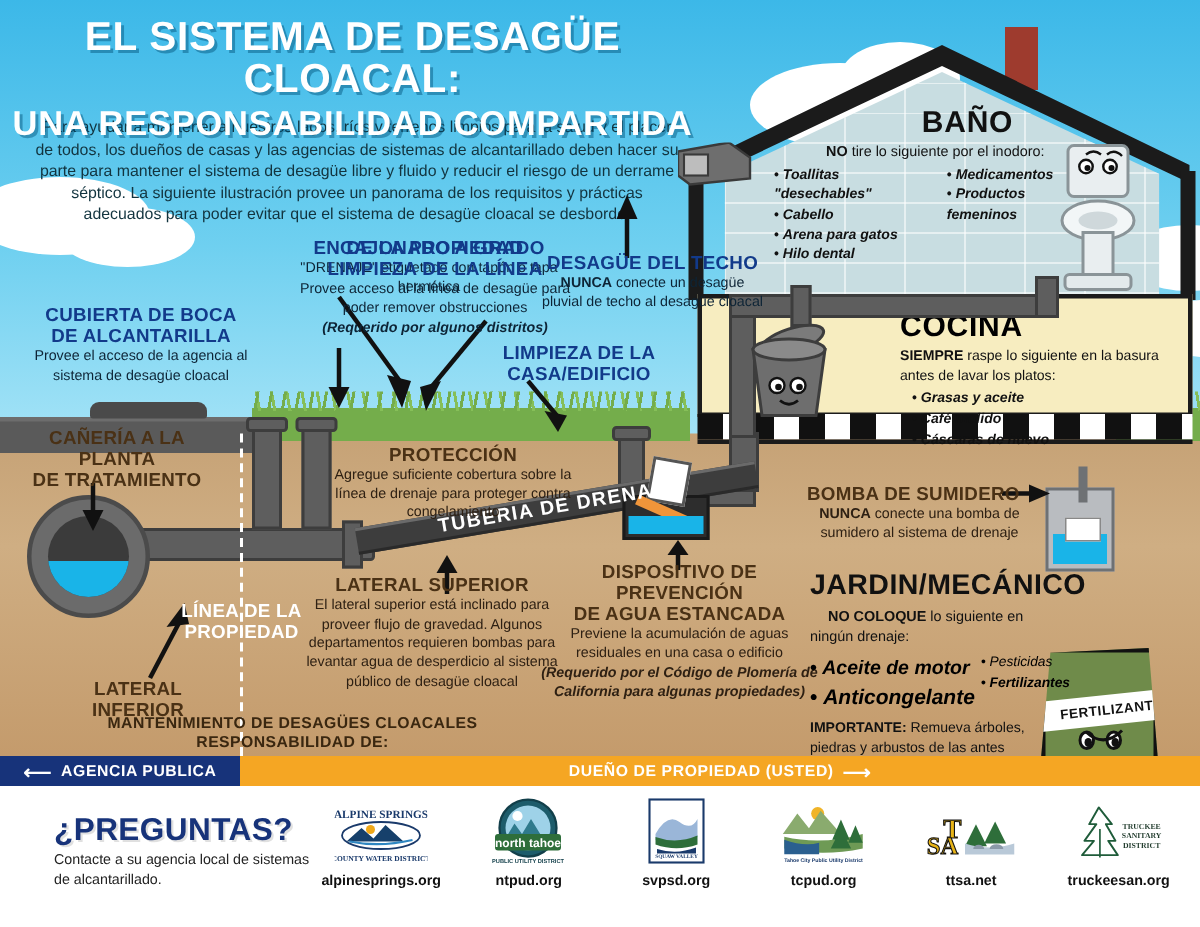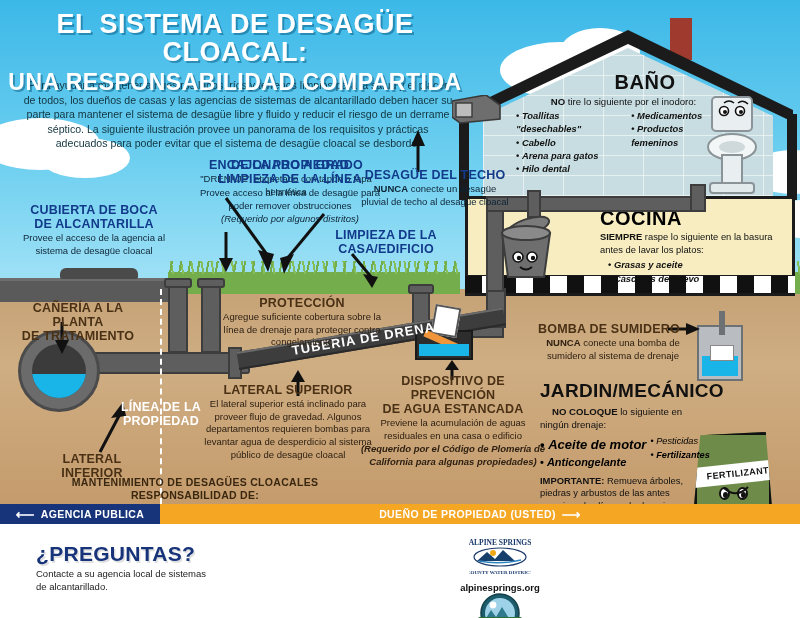--- a/index.html
+++ b/index.html
@@ -88,21 +88,21 @@
   .cocina-title { position:absolute; left:600px; top:207px; font-size:20px; font-weight:bold; color:#000000; z-index:20; letter-spacing:.5px;}
   .cocina-body { position:absolute; left:600px; top:231px; width:178px; font-size:9.4px; color:#111; z-index:20; line-height:1.35;}
   .cocina-body ul { list-style:none; margin-top:2px; margin-left:8px; }
   .cocina-body li { font-style:italic; font-weight:bold; line-height:1.45; }
   .cocina-body li::before { content:"• "; font-style:normal; }
 
   
   .co { position:absolute; z-index:25; text-align:center; }
   .co .h { font-size:12.5px; font-weight:bold; color:#123a8a; line-height:1.12; letter-spacing:.2px; }
   .co .b { font-size:9.5px; color:#0d2436; line-height:1.33; margin-top:1px; }
-  .co .it { font-style:italic; font-weight:normal; }
+  .co .it { font-style:italic; font-weight:bold; }
 
   
   .cd { position:absolute; z-index:25; text-align:center; }
   .cd .h { font-size:12.5px; font-weight:bold; color:#4a3115; line-height:1.12; letter-spacing:.2px; }
   .cd .b { font-size:9.5px; color:#2e2013; line-height:1.33; margin-top:1px;text-align:center; }
   .cd .it { font-style:italic; font-weight:bold; }
 
   
   .arw { position:absolute; z-index:24; }
 
@@ -171,21 +171,21 @@
   .resp-pub { width:160px; background:#17337a; color:#fff; display:flex; align-items:center; justify-content:center;
     font-size:10.5px; font-weight:bold; letter-spacing:.4px; }
   .resp-own { flex:1; background:#f5a623; color:#fff; display:flex; align-items:center; justify-content:center;
     font-size:10.5px; font-weight:bold; letter-spacing:.4px; }
 
   
   .footer { position:absolute; left:0; top:524px; width:800px; height:94px; background:#fff; z-index:30; }
   .q-title { position:absolute; left:36px; top:18px; font-size:21px; font-weight:bold; color:#17337a;
     text-shadow: 1.5px 1.5px 0 rgba(0,0,0,.12); letter-spacing:.3px; }
   .q-body { position:absolute; left:36px; top:44px; width:180px; font-size:9.5px; color:#222; line-height:1.35; }
-  .logos { position:absolute; left:205px; top:8px; width:590px; height:80px; display:flex;flex-direction:column; }
+  .logos { position:absolute; left:205px; top:8px; width:590px; height:80px; display:flex; }
   .logo { flex:1; display:flex; flex-direction:column; align-items:center; justify-content:flex-start; }
   .logo .mark { width:62px; height:46px; display:flex; align-items:center; justify-content:center; }
   .logo .url { font-size:9.5px; font-weight:bold; color:#111; margin-top:4px; }
 </style>
 </head>
 <body>
 
 <div id="root" data-name="infographic-root">
 
   <div class="sky" data-name="sky-background"></div>
@@ -258,20 +258,21 @@
     </div>
   </div>
 
   <div class="cocina-title" data-name="cocina-title">COCINA</div>
   <div class="cocina-body" data-name="cocina-body">
     <div>
       <span style="font-weight:bold;" data-name="cocina-lead-strong">SIEMPRE</span><span data-name="cocina-lead"> raspe lo siguiente en la basura antes de lavar los platos:</span>
     </div>
     <ul data-name="cocina-list">
       <li data-name="list-item">Grasas y aceite</li>
+      <li data-name="list-item">Café molido</li>
       <li data-name="list-item">Cáscaras de huevo</li>
     </ul>
   </div>
 
   <svg style="position:absolute;left:452px;top:95px;z-index:20;" width="60" height="30" data-name="roof-downspout-icon">
     <polygon points="0,6 34,0 48,10 48,24 8,28 0,22" fill="#6e6e6e" stroke="#3a3a3a" stroke-width="1.6"></polygon>
     <rect x="4" y="8" width="16" height="14" fill="#bdbdbd" stroke="#3a3a3a" stroke-width="1.4"></rect>
   </svg>
 
   <div class="co" data-name="callout-encajonado-a-grado" style="left:196px;top:158px;width:180px;">
@@ -374,21 +375,21 @@
   <div class="pipe" data-name="toilet-drop-pipe" style="left:690px;top:184px;width:16px;height:28px;z-index:21;"></div>
 
   <div class="sump" data-name="sump-pump-basin">
     <div class="rod" data-name="sump-pump-shaft"></div>
     <div class="w" data-name="sump-water"></div>
     <div class="box" data-name="sump-pump-motor"></div>
   </div>
 
   <div class="proplinebox" data-name="property-line-divider"></div>
 
-  <div class="cd" data-name="callout-caneria-planta-tratamiento" style="left:8px;top:301px;width:140px;">
+  <div class="cd" data-name="callout-caneria-planta-tratamiento" style="left:8px;top:285px;width:140px;">
     <div class="h" data-name="callout-heading-l1">CAÑERÍA A LA PLANTA</div>
     <div class="h" data-name="callout-heading-l2">DE TRATAMIENTO</div>
   </div>
   <svg class="arw" data-name="arrow-caneria-icon" style="left:52px;top:322px;" width="20" height="32">
     <line x1="10" y1="0" x2="10" y2="20" stroke="#111" stroke-width="3"></line>
     <polygon points="3,18 17,18 10,32" fill="#111"></polygon>
   </svg>
 
   <div class="cd" data-name="callout-proteccion" style="left:214px;top:296px;width:176px;">
     <div class="h" data-name="callout-heading">PROTECCIÓN</div>
@@ -440,21 +441,21 @@
   </svg>
 
   <div data-name="jardin-mecanico-section" style="position:absolute;left:540px;top:380px;width:230px;z-index:25;">
     <div data-name="jardin-title" style="font-size:19px;font-weight:bold;color:#111;letter-spacing:.3px;">JARDIN/MECÁNICO</div>
     <div data-name="jardin-lead" style="font-size:9.6px;color:#111;margin-top:4px;line-height:1.35;width:150px;">
       <span style="font-weight:bold;padding-left:12px;" data-name="jardin-lead-strong">NO COLOQUE</span><span data-name="jardin-lead-text">  lo siguiente en ningún drenaje:</span>
     </div>
     <div data-name="jardin-lists" style="display:flex;gap:4px;margin-top:3px;">
       <ul data-name="jardin-list-col1" style="list-style:none;">
         <li data-name="list-item" style="font-style:italic;font-weight:bold;font-size:13px;line-height:1.5;">Aceite de motor</li>
-        <li data-name="list-item" style="font-style:italic;font-weight:bold;font-size:11px;line-height:1.5;">Anticongelante</li>
+        <li data-name="list-item" style="font-style:italic;font-weight:bold;font-size:14px;line-height:1.5;">Anticongelante</li>
       </ul>
       <ul data-name="jardin-list-col2" style="list-style:none;">
         <li data-name="list-item" style="font-style:italic;font-weight:normal;font-size:9.2px;line-height:1.5;">Pesticidas</li>
         <li data-name="list-item" style="font-style:italic;font-weight:bold;font-size:9.2px;line-height:1.5;">Fertilizantes</li>
       </ul>
     </div>
     <div data-name="jardin-important" style="font-size:9.4px;color:#111;margin-top:4px;line-height:1.34;width:152px;">
       <span style="font-weight:bold;" data-name="jardin-important-strong">IMPORTANTE:</span><span data-name="jardin-important-text"> Remueva árboles, piedras y arbustos de las antes mencionadas líneas de drenaje</span>
     </div>
   </div>

